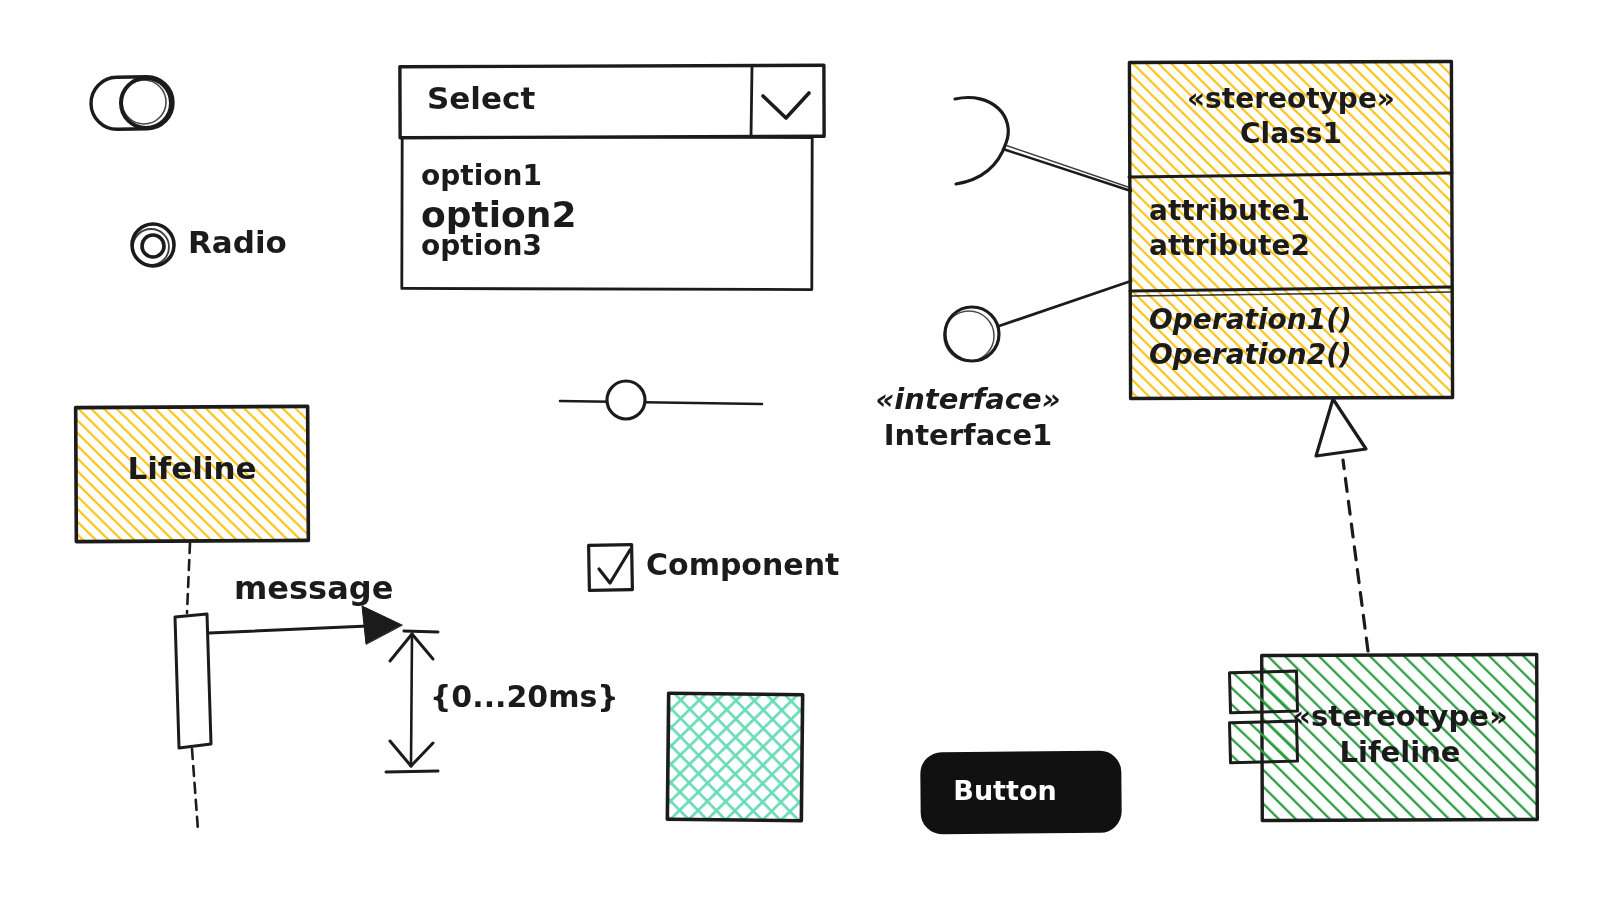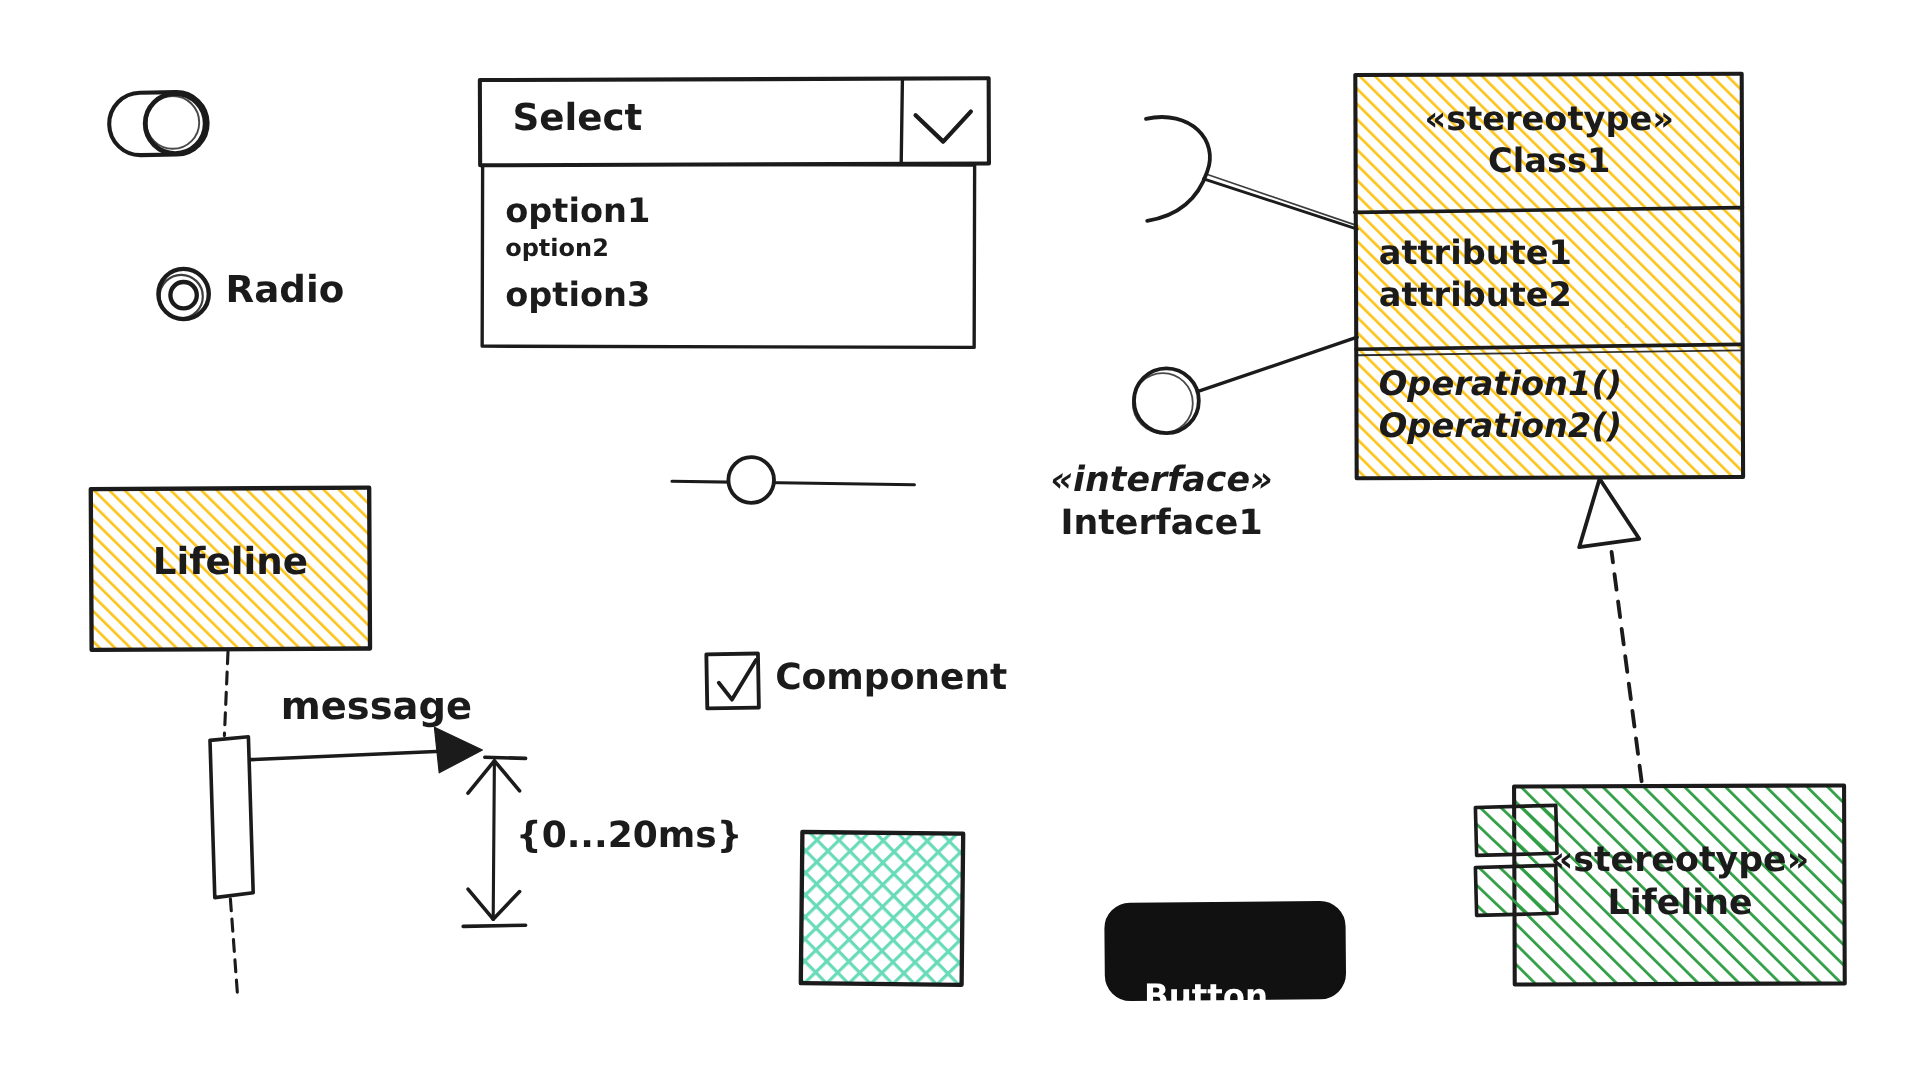--- a/index.html
+++ b/index.html
@@ -118,37 +118,37 @@
       <rect x="1262" y="655" width="275" height="165" fill="url(#hG)" stroke-width="3.4" transform="rotate(-0.2 1399 737)"></rect>
       <rect x="1230" y="672" width="67" height="40" fill="url(#hG)" stroke-width="3" transform="rotate(-1.5 1263 692)"></rect>
       <rect x="1230" y="722" width="67" height="40" fill="url(#hG)" stroke-width="3" transform="rotate(-1.5 1263 742)"></rect>
     </g>
   </svg>
 
   <div class="txt" style="left:188px;top:226px;font-size:31px;">Radio</div>
 
   <div class="txt" style="left:427px;top:82px;font-size:31px;">Select</div>
   <div class="txt" style="left:421px;top:161px;font-size:28px;">option1</div>
-  <div class="txt" style="left:421px;top:196px;font-size:20px;">option2</div>
+  <div class="txt" style="left:421px;top:196px;font-size:36px;">option2</div>
   <div class="txt" style="left:421px;top:231px;font-size:28px;">option3</div>
 
   <div class="txt center" style="left:1130px;top:84px;width:322px;font-size:28px;">«stereotype»</div>
   <div class="txt center" style="left:1130px;top:119px;width:322px;font-size:28px;">Class1</div>
   <div class="txt" style="left:1149px;top:196px;font-size:28px;">attribute1</div>
   <div class="txt" style="left:1149px;top:231px;font-size:28px;">attribute2</div>
   <div class="txt italic" style="left:1149px;top:305px;font-size:28px;">Operation1()</div>
   <div class="txt italic" style="left:1149px;top:340px;font-size:28px;">Operation2()</div>
 
   <div class="txt center" style="left:838px;top:384px;width:260px;font-size:29px;font-style:italic;">«interface»</div>
   <div class="txt center" style="left:838px;top:420px;width:260px;font-size:29px;">Interface1</div>
 
   <div class="txt center" style="left:76px;top:452px;width:232px;font-size:31px;">Lifeline</div>
   <div class="txt" style="left:234px;top:572px;font-size:32px;">message</div>
   <div class="txt" style="left:430px;top:681px;font-size:30px;">{0...20ms}</div>
 
   <div class="txt" style="left:646px;top:549px;font-size:30px;">Component</div>
 
-  <div class="txt center white" style="left:922px;top:817px;width:166px;font-size:27px;text-align:center;">Button</div>
+  <div class="txt center white" style="left:922px;top:777px;width:166px;font-size:27px;text-align:center;">Button</div>
 
   <div class="txt center" style="left:1270px;top:701px;width:260px;font-size:29px;">«stereotype»</div>
   <div class="txt center" style="left:1270px;top:737px;width:260px;font-size:29px;">Lifeline</div>
 
 </div>
 
 </body></html>

